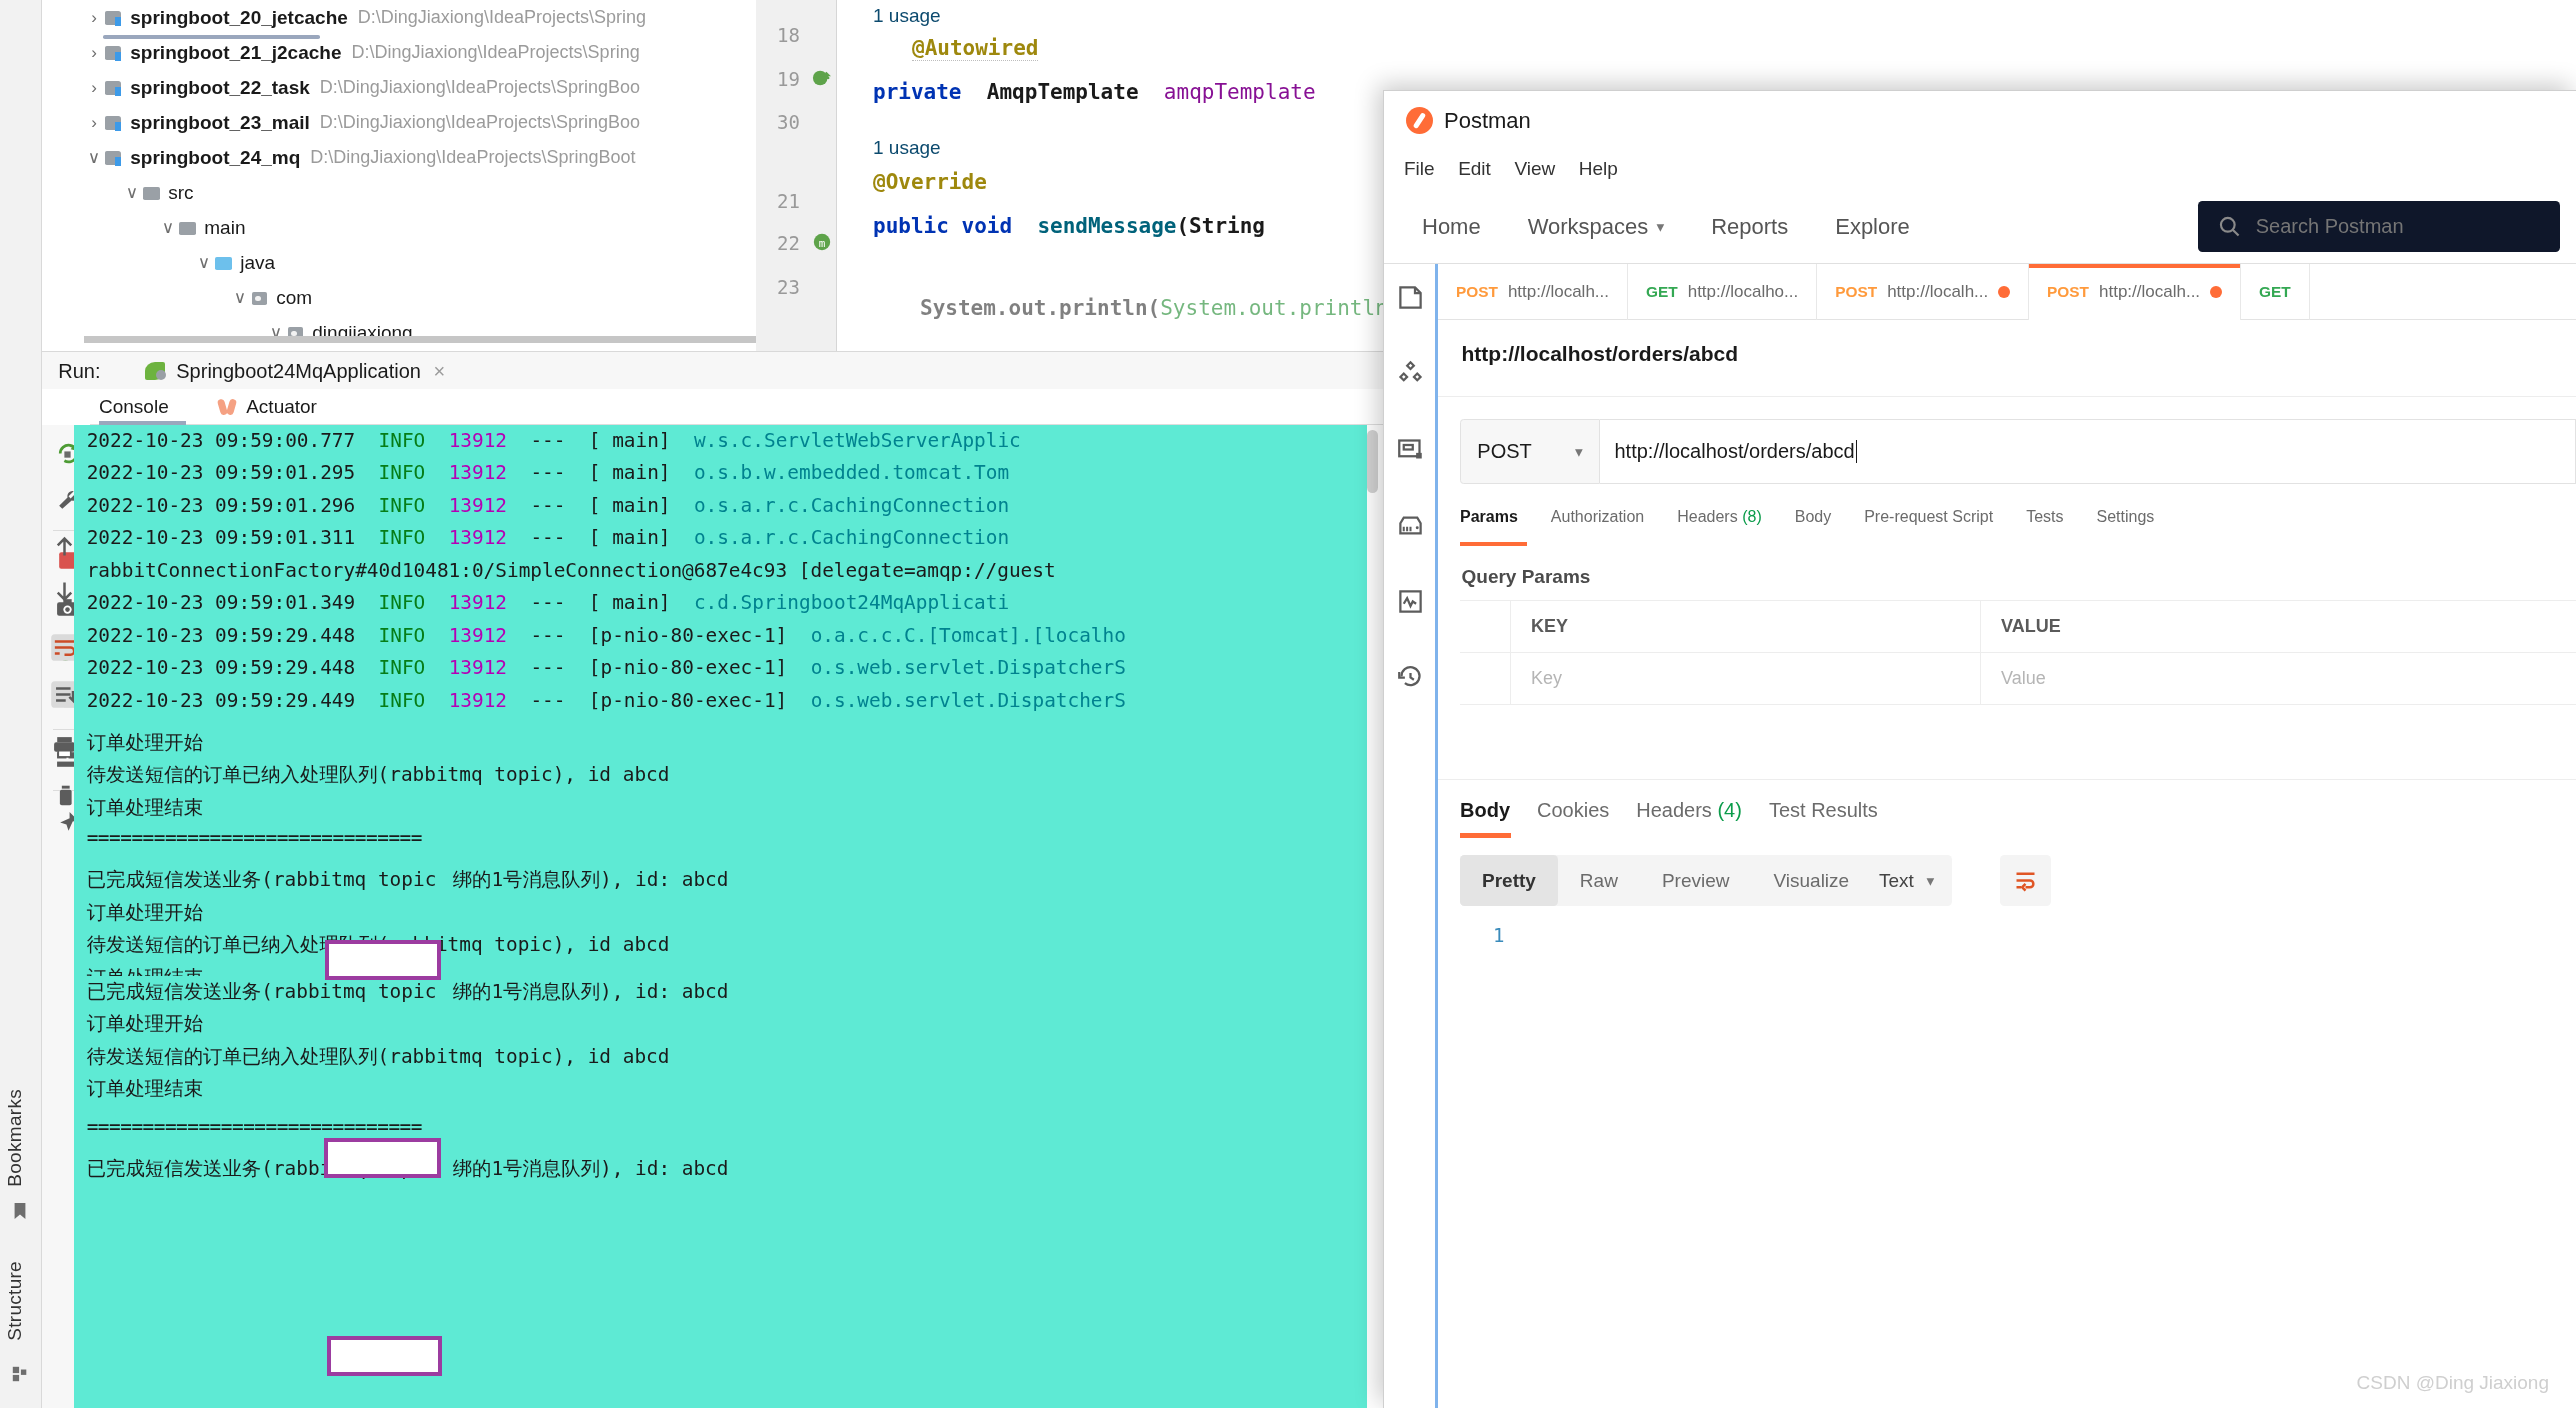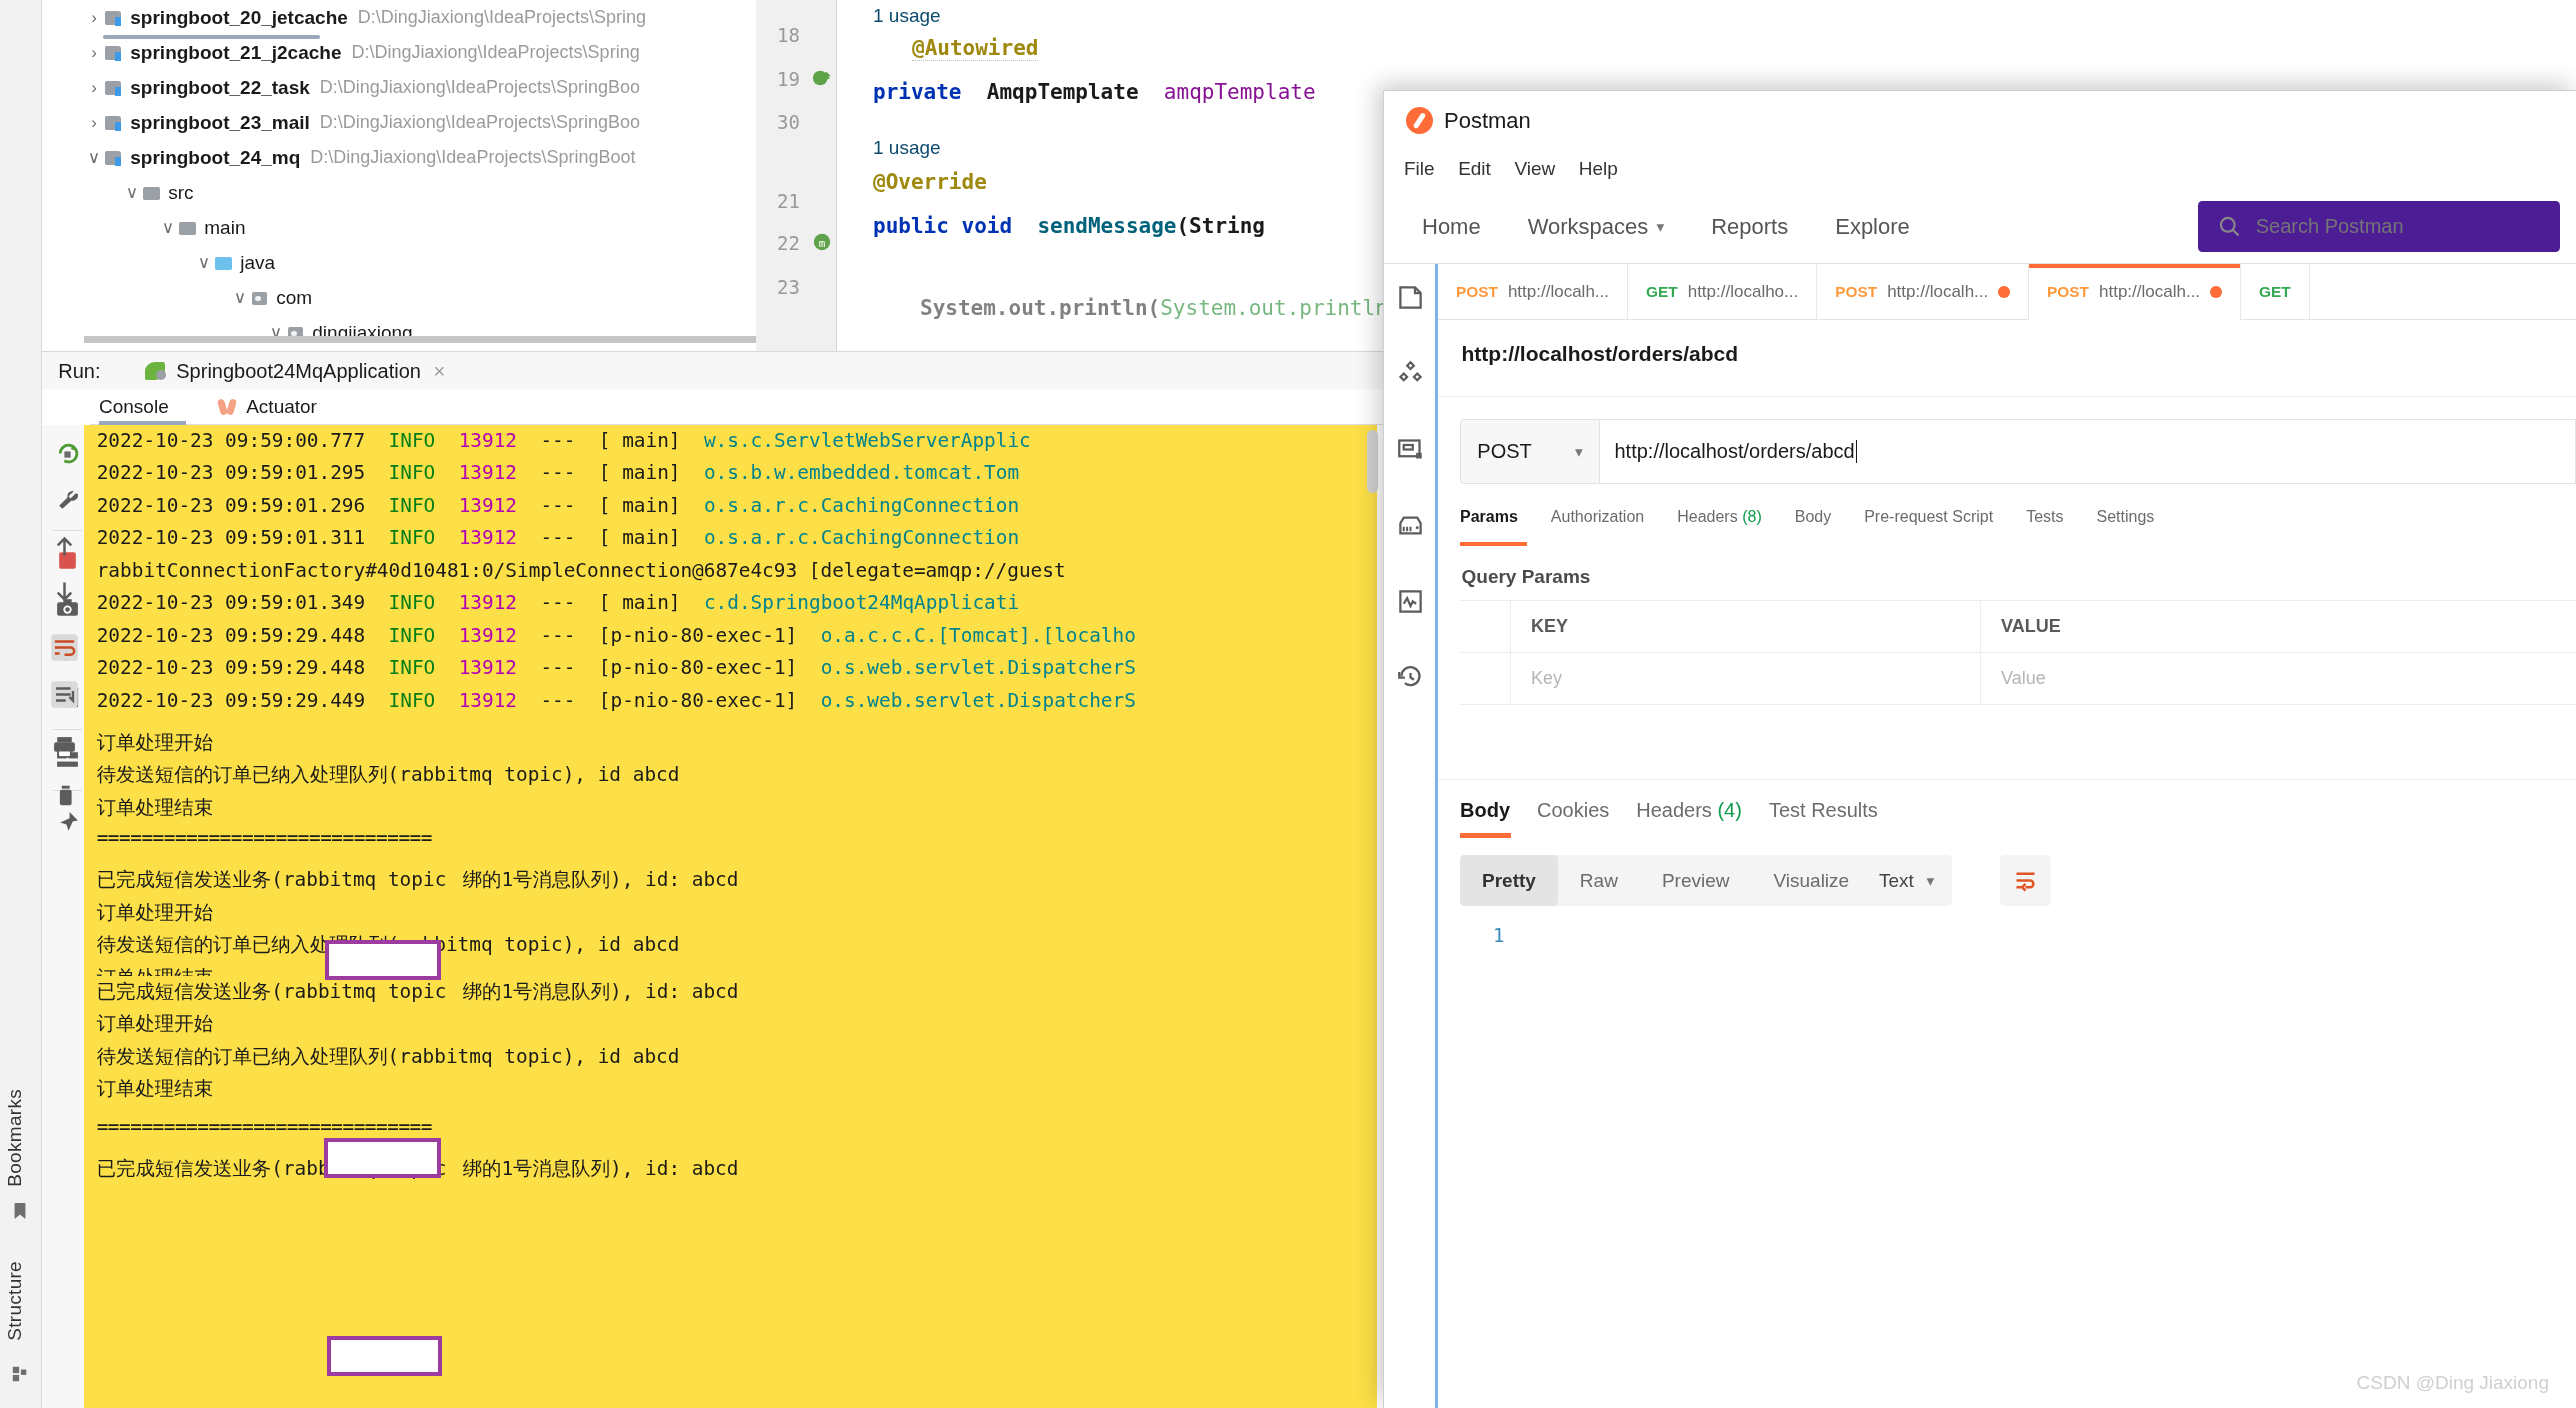--- a/index.html
+++ b/index.html
@@ -93,22 +93,22 @@
   .actico::before{content:"";position:absolute;left:1.8px;top:1.8px;width:7.2px;height:16.3px;
       background:#f5a183;border-radius:3.6px;transform:rotate(-16deg);}
   .actico::after{content:"";position:absolute;left:11px;top:1.8px;width:7.2px;height:16.3px;
       background:#f5a183;border-radius:3.6px;transform:rotate(16deg);}
 
   .toolrail { position:absolute; left:42px; top:425px; width:49px; height:983px;
               background:#f7f7f7; border-right:0.9px solid #e0e0e0; }
   .trIcon { position:absolute; left:12.7px; width:25px; height:25px; }
   .trSep { position:absolute; left:11px; width:29px; height:0.9px; background:#dcdcdc; }
 
-  .console { position:absolute; left:84px; top:425px; width:1293px; height:983px;
-             background:#fde047; overflow:hidden;
+  .console { position:absolute; left:74px; top:425px; width:1293px; height:983px;
+             background:#5eead4; overflow:hidden;
              font-family:"DejaVu Sans Mono", monospace; font-size:19.4px; }
   .lg { position:absolute; white-space:nowrap; left:12.7px; }
   .ts { color:#1a1a1a; }
   .lv { color:#067d17; }
   .pid { color:#b500b5; }
   .dash { color:#1a1a1a; }
   .thr { color:#1a1a1a; }
   .lgr { color:#00828f; }
   .cn { color:#1a1a1a; }
   .hl-box { position:absolute; border:4.5px solid #9c3ca0; background:#fff; }
@@ -125,21 +125,21 @@
              position:relative; margin-right:11px; }
   .pm-logo::after{content:"";position:absolute;left:11px;top:4.5px;width:4.5px;height:17px;
              background:#fff;border-radius:2.7px;transform:rotate(33deg);}
   .pm-titletxt { font-size:22px; color:#1a1a1a; }
   .pm-menu { position:absolute; left:20px; top:67px; display:flex; gap:23.5px; }
   .pm-menu span { font-size:19px; color:#333; }
   .pm-nav { position:absolute; left:20px; top:107px; right:0; height:58px;
             display:flex; align-items:center; gap:47px; padding-left:18px; }
   .pm-nav .nv { font-size:22px; color:#555; display:flex; align-items:center; gap:8.1px; }
   .pm-search { position:absolute; right:16.3px; top:110px; width:362px; height:51px;
-               background:#4c1d95; border-radius:4.5px; display:flex; align-items:center;
+               background:#0f172a; border-radius:4.5px; display:flex; align-items:center;
                padding-left:20px; gap:14.5px; }
   .pm-search input { border:0; background:transparent; outline:none; font-size:20px;
                      color:#8a8a8a; width:271px; font-family:"Liberation Sans",sans-serif; }
   .pm-headsep { position:absolute; left:0; right:0; top:172px; height:0.9px; background:#e0e0e0; }
 
   .pm-rail { position:absolute; left:0; top:173px; width:52px; bottom:0;
              background:#fff; border-right:0.9px solid #ededed; }
   .pm-rail-icon { position:absolute; left:12.7px; width:27px; height:27px; }
   .pm-rail-accent { position:absolute; left:51px; top:173px; width:2.7px; bottom:0;
                     background:#7fb3ec; }

